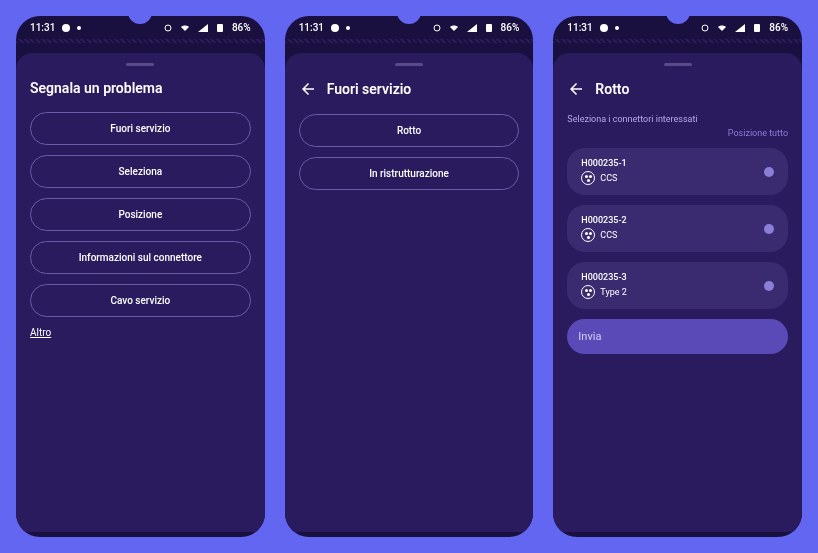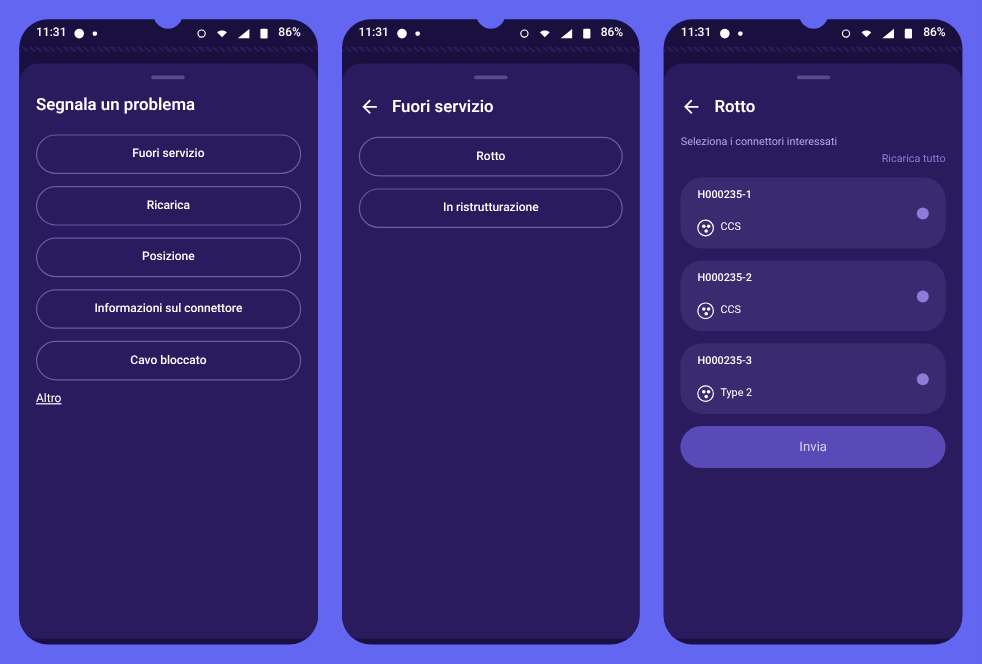--- a/index.html
+++ b/index.html
@@ -124,21 +124,21 @@
     padding: 10px 14px;
     margin-bottom: 10px;
     display: flex;
     align-items: center;
     justify-content: space-between;
     cursor: pointer;
   }
   .connector-info {
     display: flex;
     flex-direction: column;
-    gap: 15px;
+    gap: 3px;
   }
   .connector-id {
     color: #fff;
     font-size: 9px;
     font-weight: 500;
   }
   .connector-type {
     display: flex;
     align-items: center;
     gap: 5px;
@@ -168,21 +168,20 @@
     width: 10px;
     height: 10px;
     border-radius: 50%;
     background: #8b7dd8;
   }
   .submit-btn {
     background: #5a4ab8;
     border-radius: 20px;
     color: #d8cff5;
     font-size: 11px;
-    text-align: center;
     padding: 11px;
     margin-top: 4px;
     cursor: pointer;
   }
 </style>
 </head>
 <body>
 
 <div class="phone">
   <div class="notch"></div>
@@ -225,24 +224,24 @@
         <span>86%</span>
       </div>
     </div>
     <div class="texture-strip"></div>
     <div class="sheet">
       <div class="grabber"></div>
       <div class="header">
         <div class="title">Segnala un problema</div>
       </div>
       <div class="pill-btn">Fuori servizio</div>
-      <div class="pill-btn">Ricarica</div>
+      <div class="pill-btn">Seleziona</div>
       <div class="pill-btn">Posizione</div>
       <div class="pill-btn">Informazioni sul connettore</div>
-      <div class="pill-btn">Cavo bloccato</div>
+      <div class="pill-btn">Cavo servizio</div>
       <div class="link-btn">Altro</div>
     </div>
   </div>
 </div>
 
 <div class="phone">
   <div class="notch"></div>
   <div class="phone-inner">
     <div class="status-bar">
       <div class="status-left">
@@ -346,21 +345,21 @@
       <div class="header">
         <span class="back-btn">
           <svg width="18" height="18" viewBox="0 0 24 24">
               <path d="M20 11H7.8l5.6-5.6L12 4l-8 8 8 8 1.4-1.4L7.8 13H20z" fill="#fff"></path>
             </svg>
         </span>
         <div class="title">Rotto</div>
       </div>
       <div class="subtitle">Seleziona i connettori interessati</div>
       <div class="select-all-row">
-        <span class="select-all">Ricarica tutto</span>
+        <span class="select-all">Posizione tutto</span>
       </div>
 
       <div class="connector-item">
         <div class="connector-info">
           <span class="connector-id">H000235-1</span>
           <span class="connector-type">
             <span class="plug-icon"></span>
             <span>CCS</span>
           </span>
         </div>

